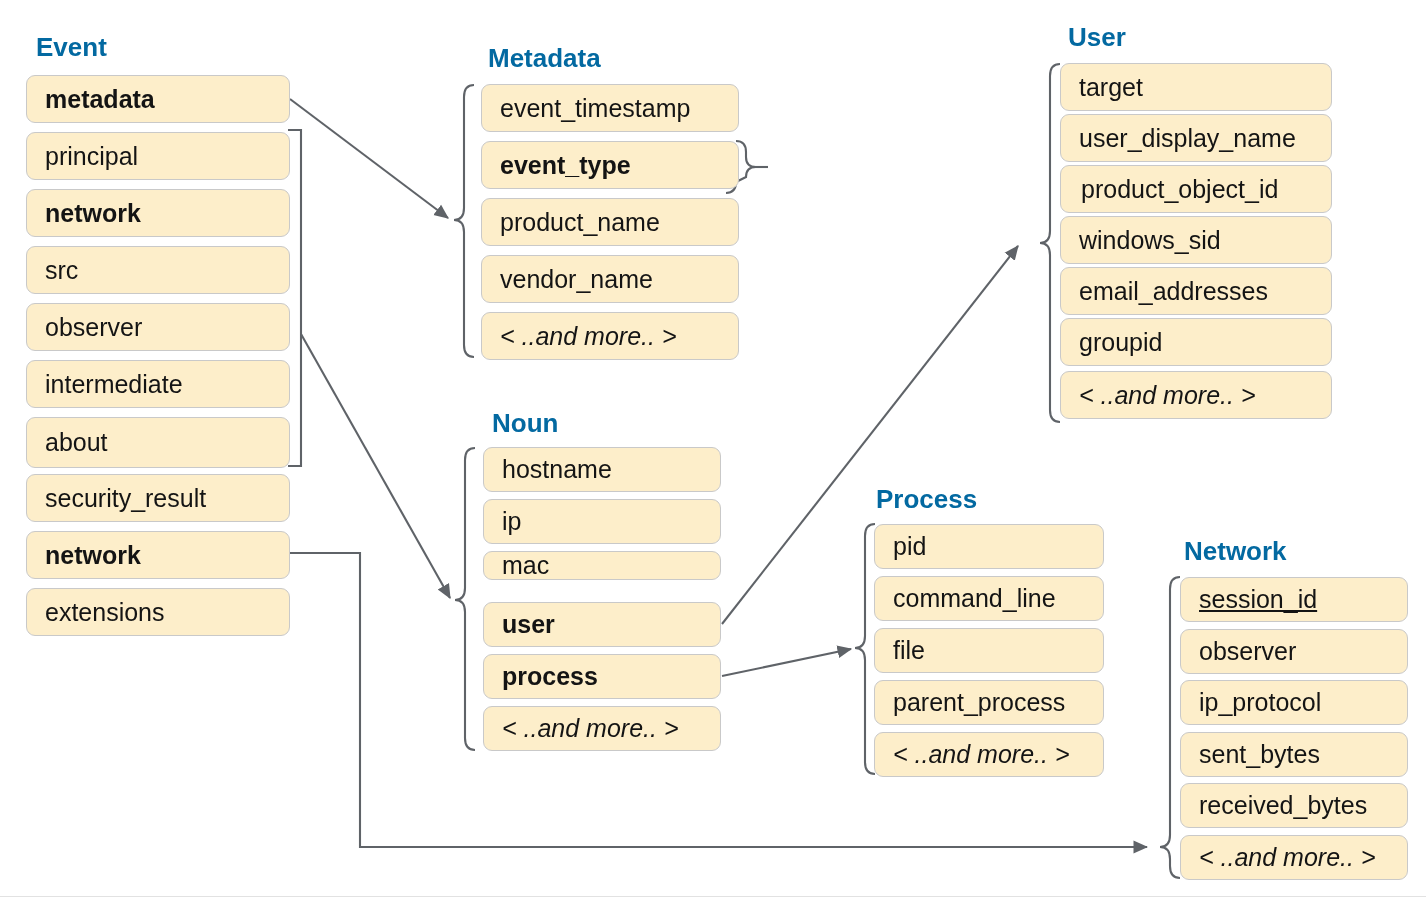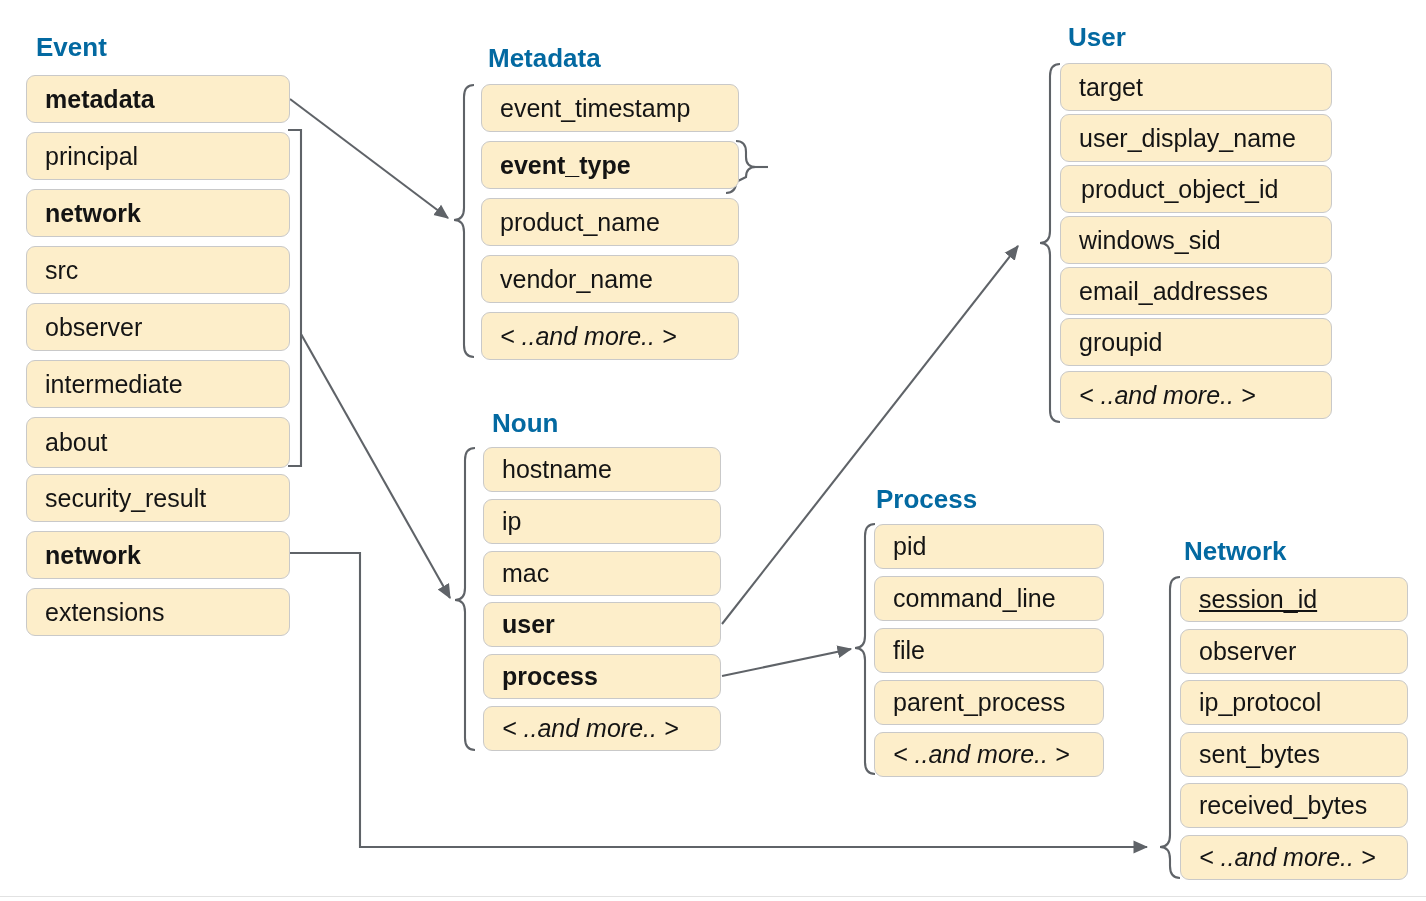--- a/index.html
+++ b/index.html
@@ -143,21 +143,21 @@
     <div class="field" style="left:1060px; top:216px; width:272px; height:48px;">windows_sid</div>
     <div class="field" style="left:1060px; top:267px; width:272px; height:48px;">email_addresses</div>
     <div class="field" style="left:1060px; top:318px; width:272px; height:48px;">groupid</div>
     <div class="field more" style="left:1060px; top:371px; width:272px; height:48px;">&lt; ..and more.. &gt;</div>
   </div>
 
   <div class="group">
     <div class="group-title" style="left:492px; top:408px;">Noun</div>
     <div class="field" style="left:483px; top:447px; width:238px; height:45px;">hostname</div>
     <div class="field" style="left:483px; top:499px; width:238px; height:45px;">ip</div>
-    <div class="field" style="left:483px; top:551px; width:238px; height:45px;">mac</div>
+    <div class="field" style="left:483px; top:551px; width:238px; height:29px;">mac</div>
     <div class="field bold" style="left:483px; top:602px; width:238px; height:45px;">user</div>
     <div class="field bold" style="left:483px; top:654px; width:238px; height:45px;">process</div>
     <div class="field more" style="left:483px; top:706px; width:238px; height:45px;">&lt; ..and more.. &gt;</div>
   </div>
 
   <div class="group">
     <div class="group-title" style="left:876px; top:484px;">Process</div>
     <div class="field" style="left:874px; top:524px; width:230px; height:45px;">pid</div>
     <div class="field" style="left:874px; top:576px; width:230px; height:45px;">command_line</div>
     <div class="field" style="left:874px; top:628px; width:230px; height:45px;">file</div>

